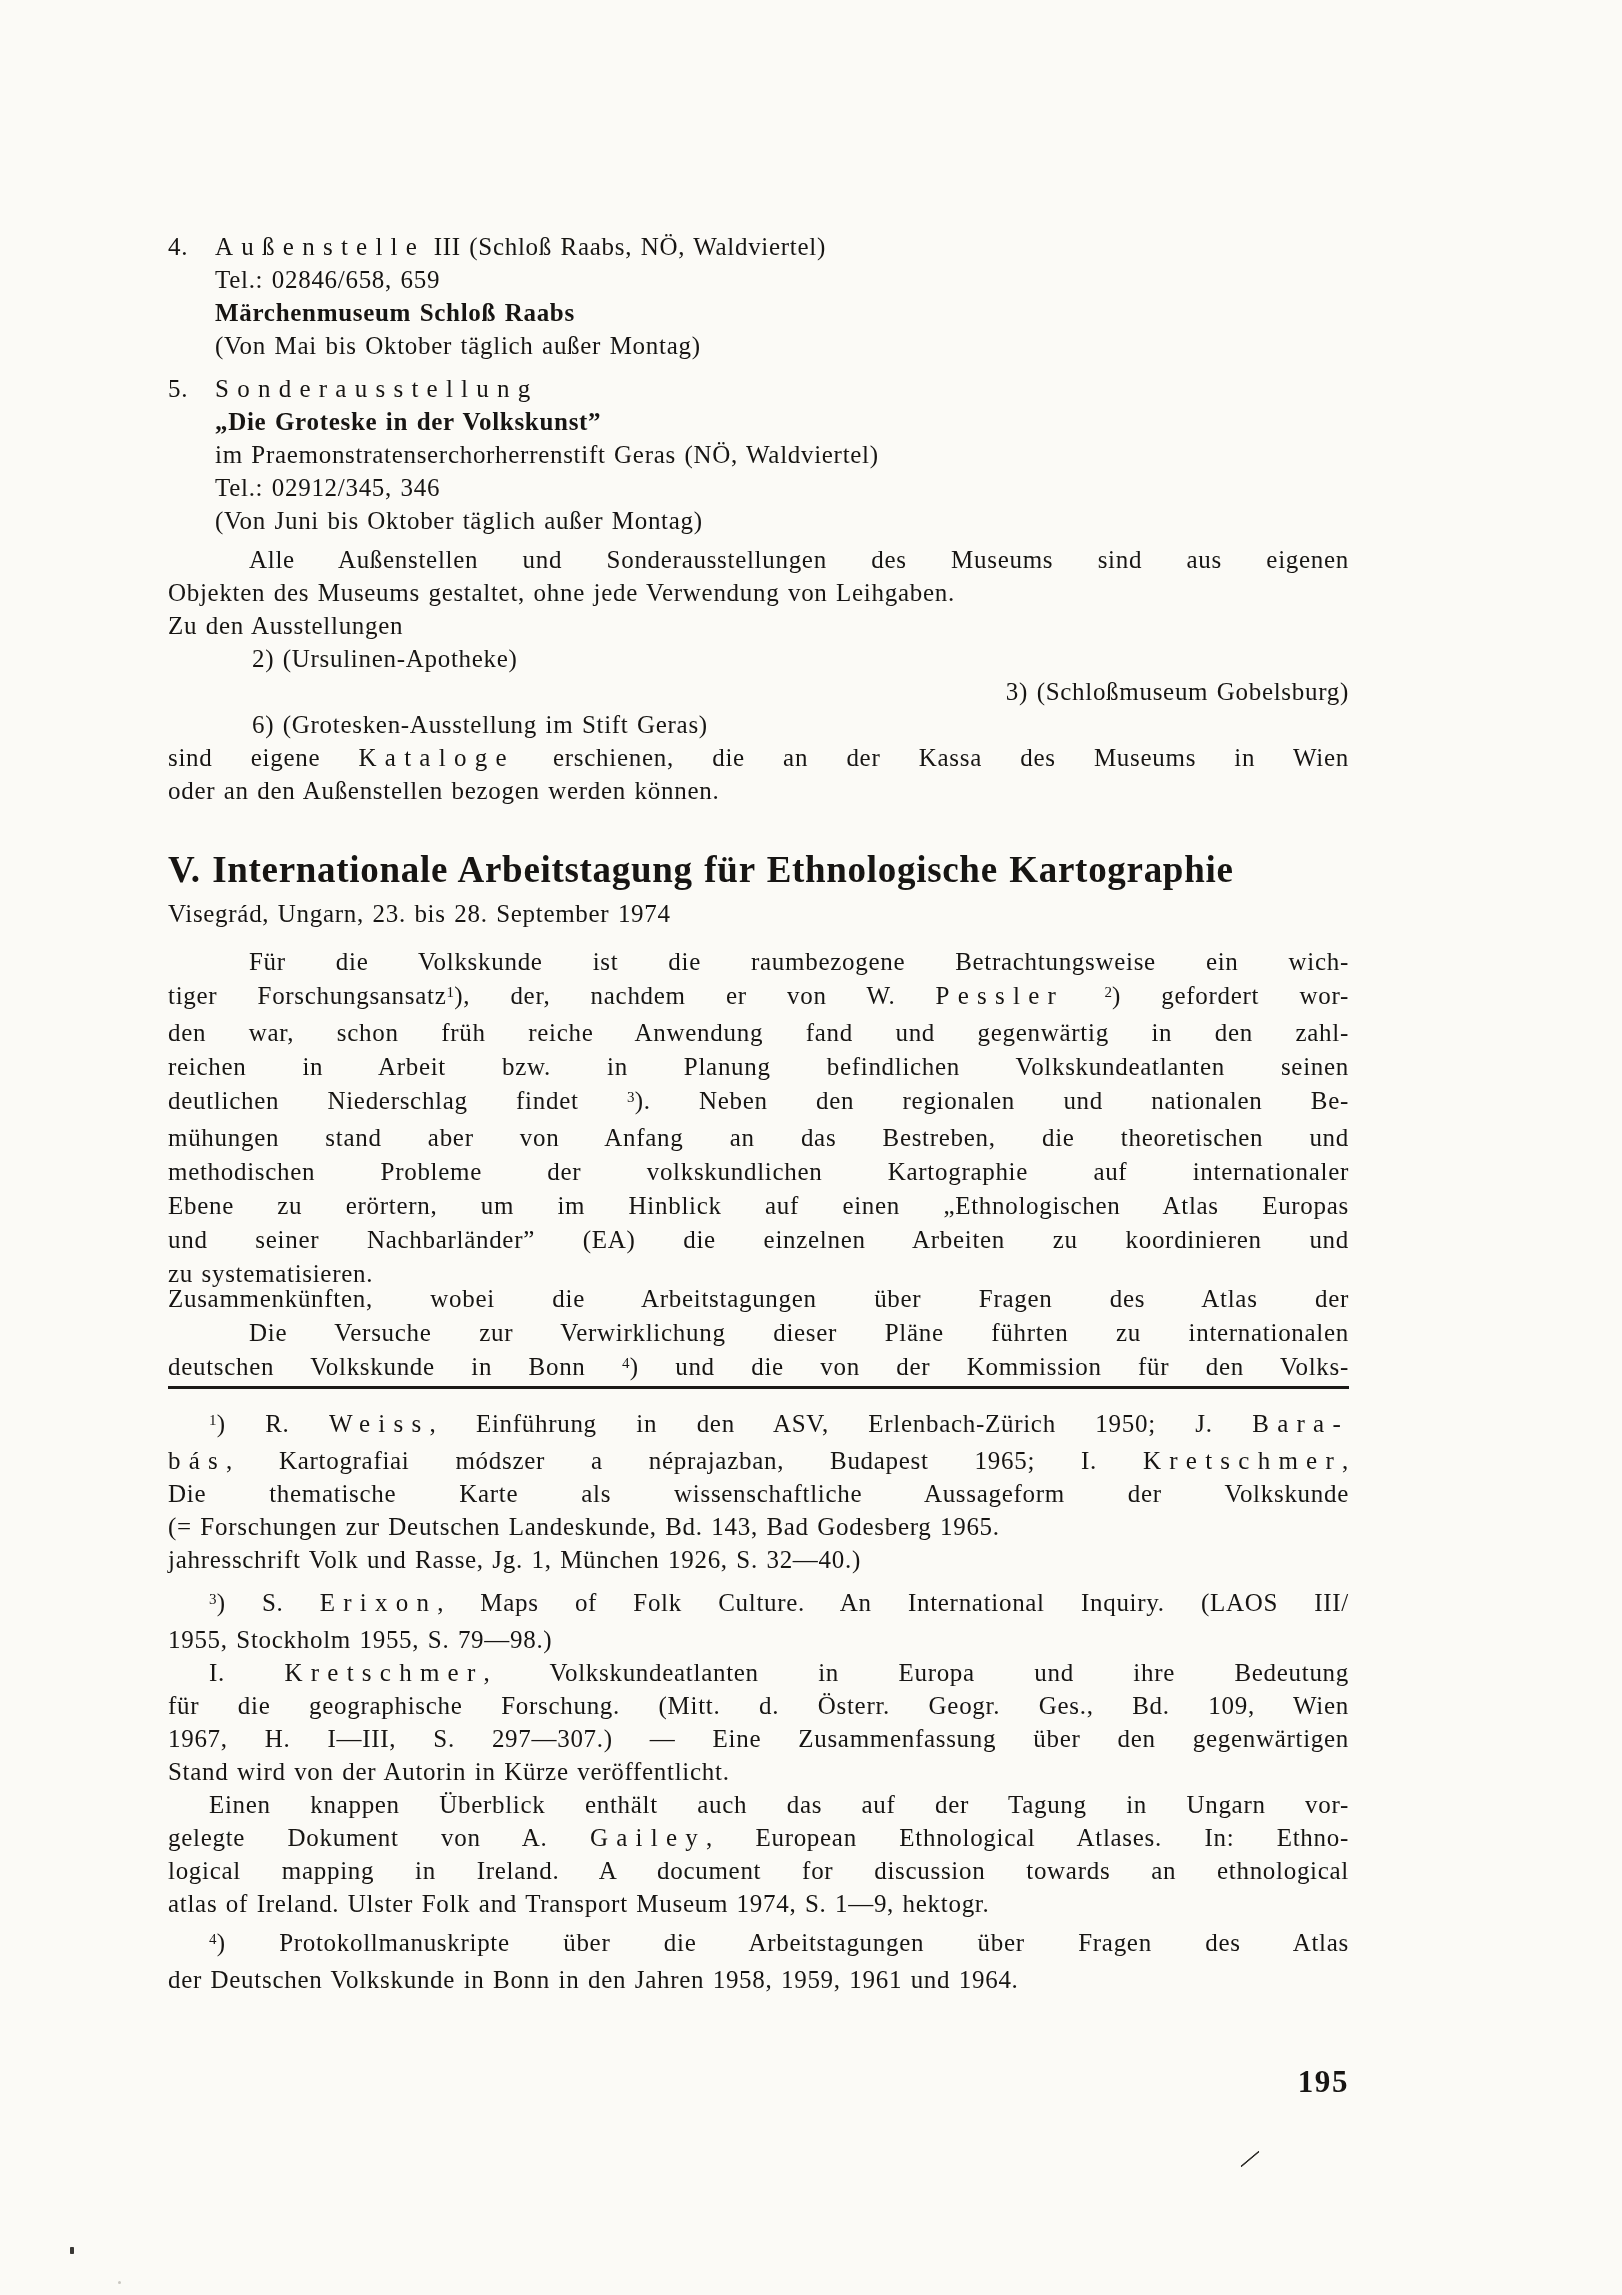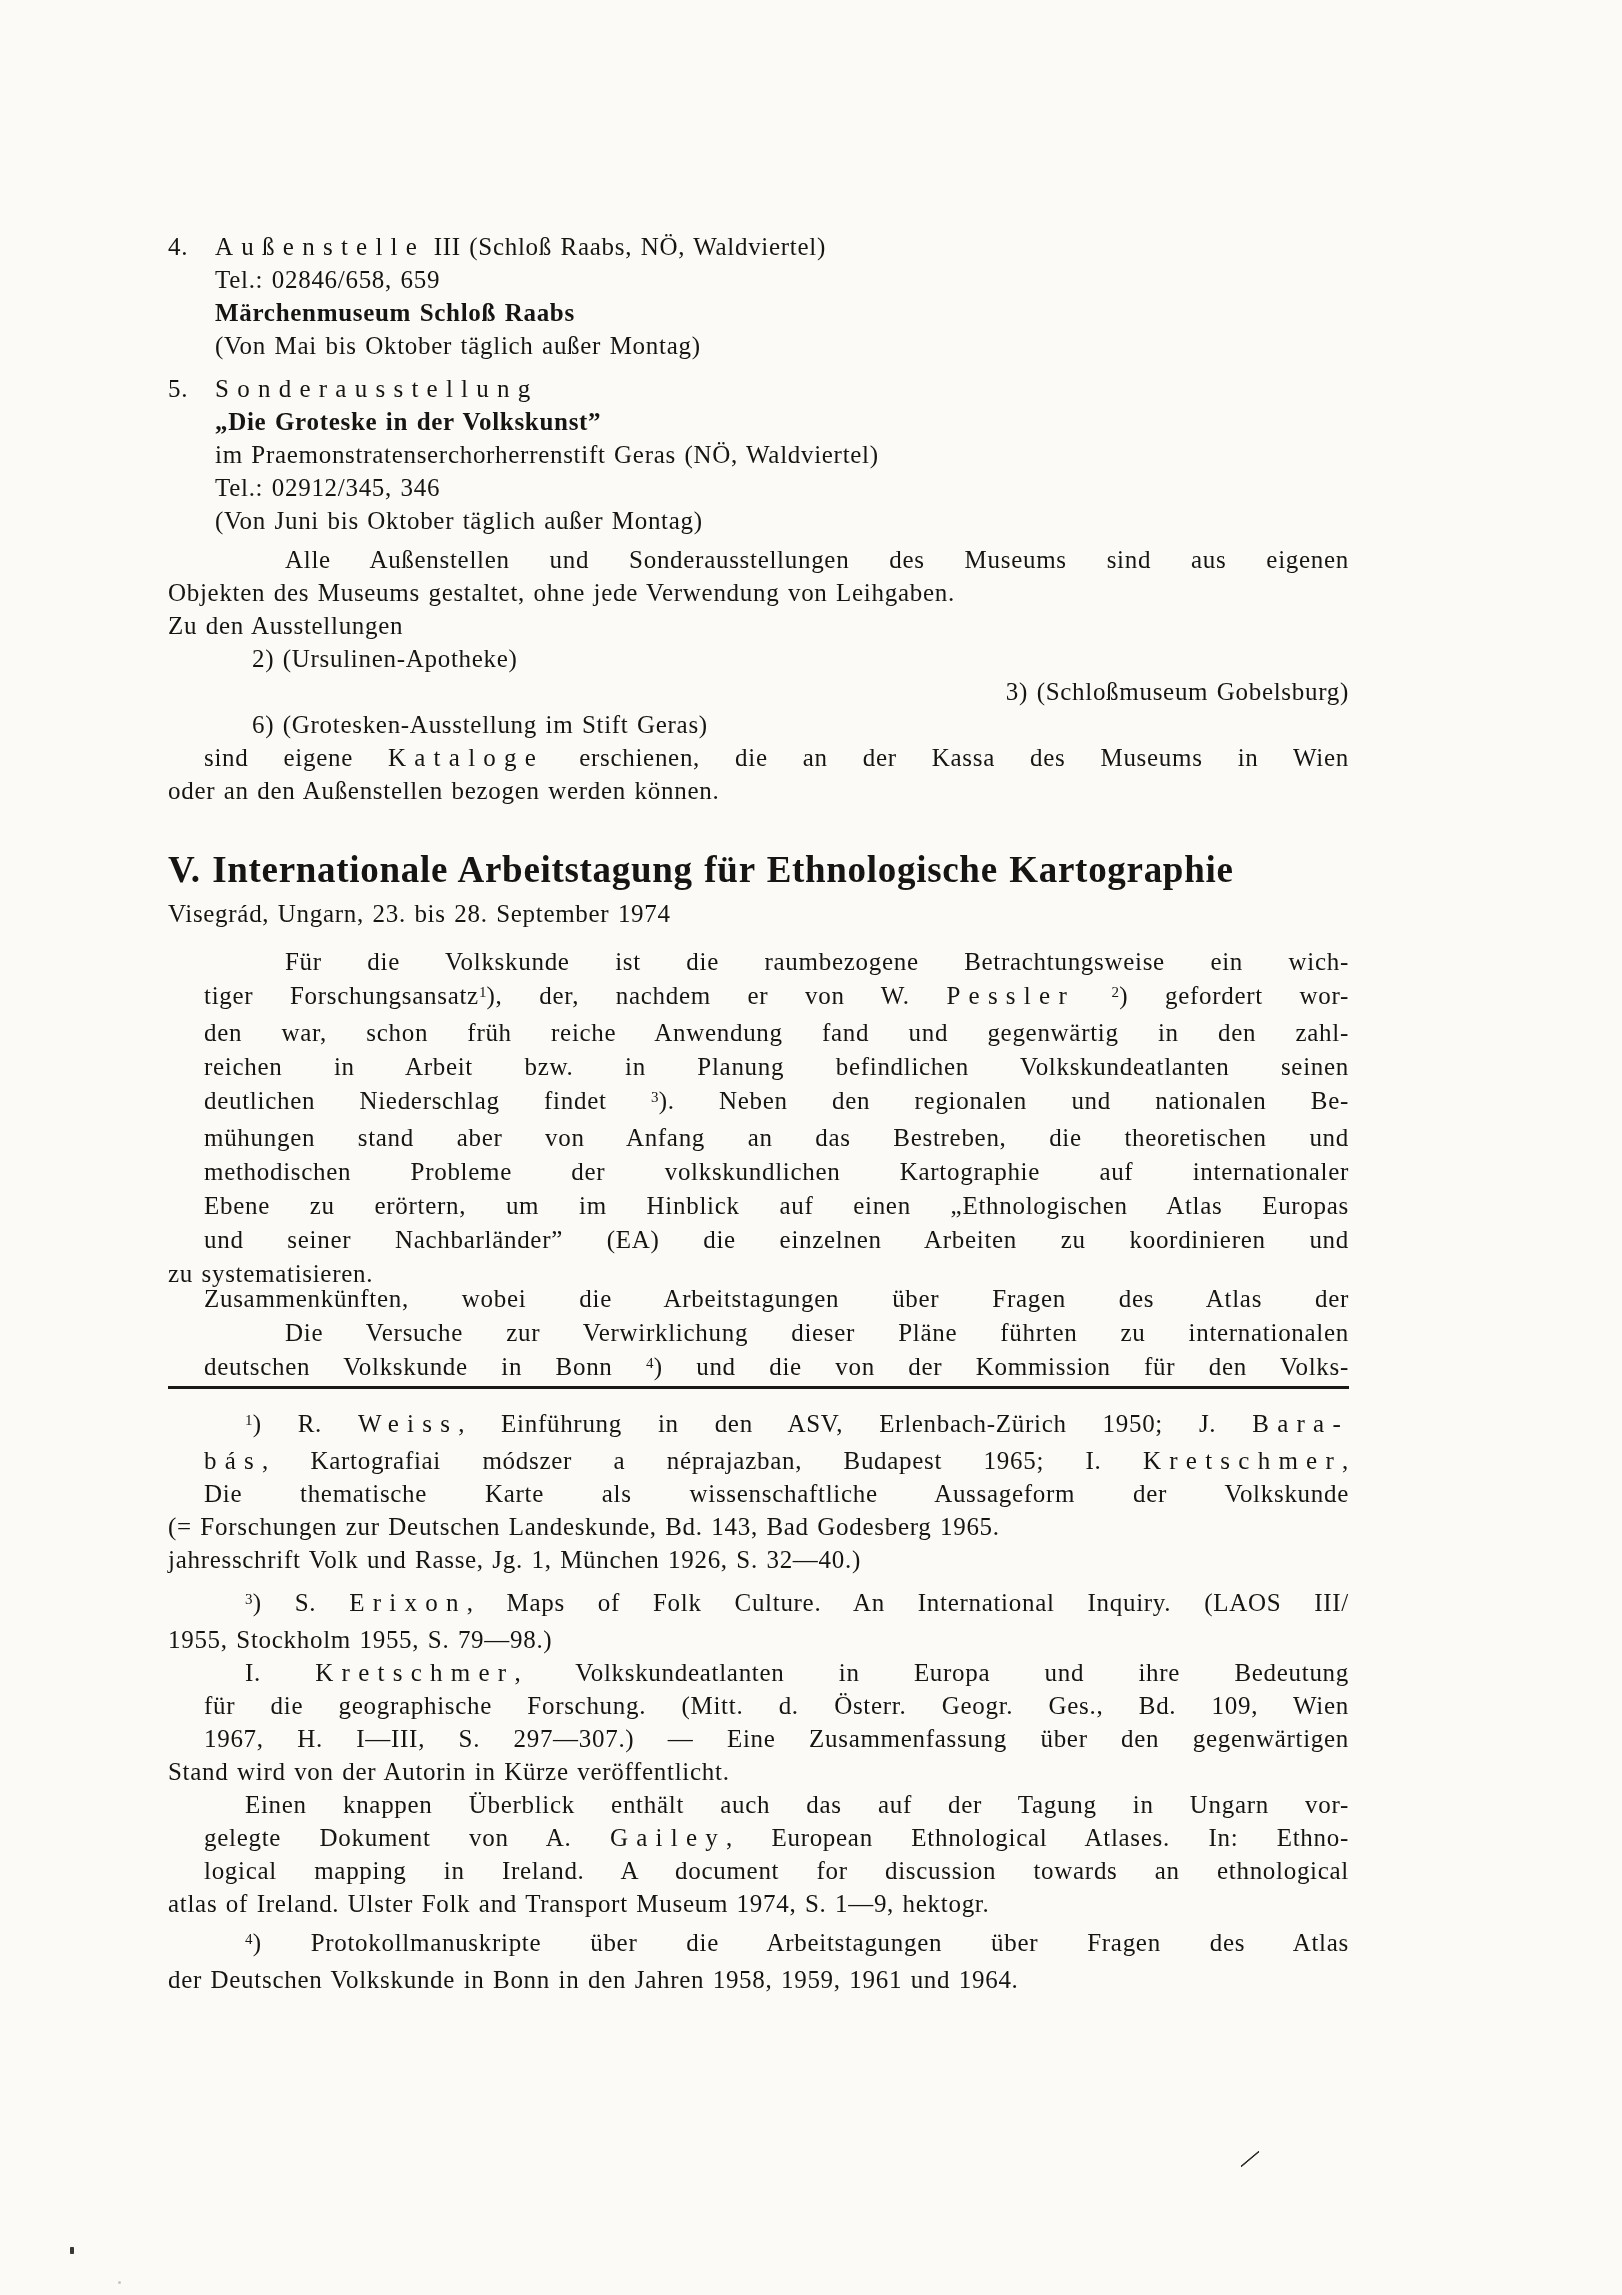--- a/index.html
+++ b/index.html
@@ -9,21 +9,21 @@
     background:#fbfaf6;
     color:#171513;
     font-family:"Liberation Serif","DejaVu Serif",serif;
     font-size:25px;
     letter-spacing:0.7px;
     word-spacing:1.6px;
     overflow:hidden;
   }
   .block{position:absolute;left:168px;width:1181px;line-height:33px;}
   .line{position:relative;text-align:left;}
-  .line.j{text-align:justify;text-align-last:justify;margin-left:36px;}
+  .line.j{text-align:justify;text-align-last:justify;}
   .line.b{font-weight:700;}
   .marker{position:absolute;left:0;top:0;}
   .sperr{letter-spacing:0.33em;}
   sup.fn{font-size:0.6em;position:relative;top:-0.45em;vertical-align:baseline;letter-spacing:0.2px;}
   .rule{position:absolute;left:168px;top:1386px;width:1181px;height:3.2px;background:#1b1917;}
   .folio{
     position:absolute;left:168px;top:2064px;width:1181px;
     text-align:right;font-size:31px;font-weight:600;letter-spacing:1.6px;
   }
   .artifact-slash{
@@ -32,20 +32,21 @@
   }
   .speck-1{position:absolute;left:70px;top:2247px;width:4px;height:7.3px;background:#3a3835;border-radius:0.8px;}
   .speck-2{position:absolute;left:118px;top:2281px;width:3.2px;height:3.2px;background:#c9c6c0;border-radius:50%;}
 </style>
 </head>
 <body>
 
 <div class="sheet">
 
   <div class="rule"></div>
+  <div class="folio">195</div>
   <div class="artifact-slash"></div>
   <div class="speck-1"></div>
   <div class="speck-2"></div>
 <div class="block" style="top: 230px; line-height: 33px;">
       <div class="line" style="padding-left: 47px;"><span class="marker">4.</span><span class="sperr">Außenstelle</span><span> III (Schloß Raabs, NÖ, Waldviertel)</span></div>
       <div class="line" style="padding-left: 47px;"><span>Tel.: 02846/658, 659</span></div>
       <div class="line b" style="padding-left: 47px;"><span>Märchenmuseum Schloß Raabs</span></div>
       <div class="line" style="padding-left: 47px;"><span>(Von Mai bis Oktober täglich außer Montag)</span></div>
       <div class="line" style="padding-left: 47px; margin-top: 9.7px;"><span class="marker">5.</span><span class="sperr">Sonderausstellung</span></div>
       <div class="line b" style="padding-left: 47px;"><span>„Die Groteske in der Volkskunst”</span></div>

